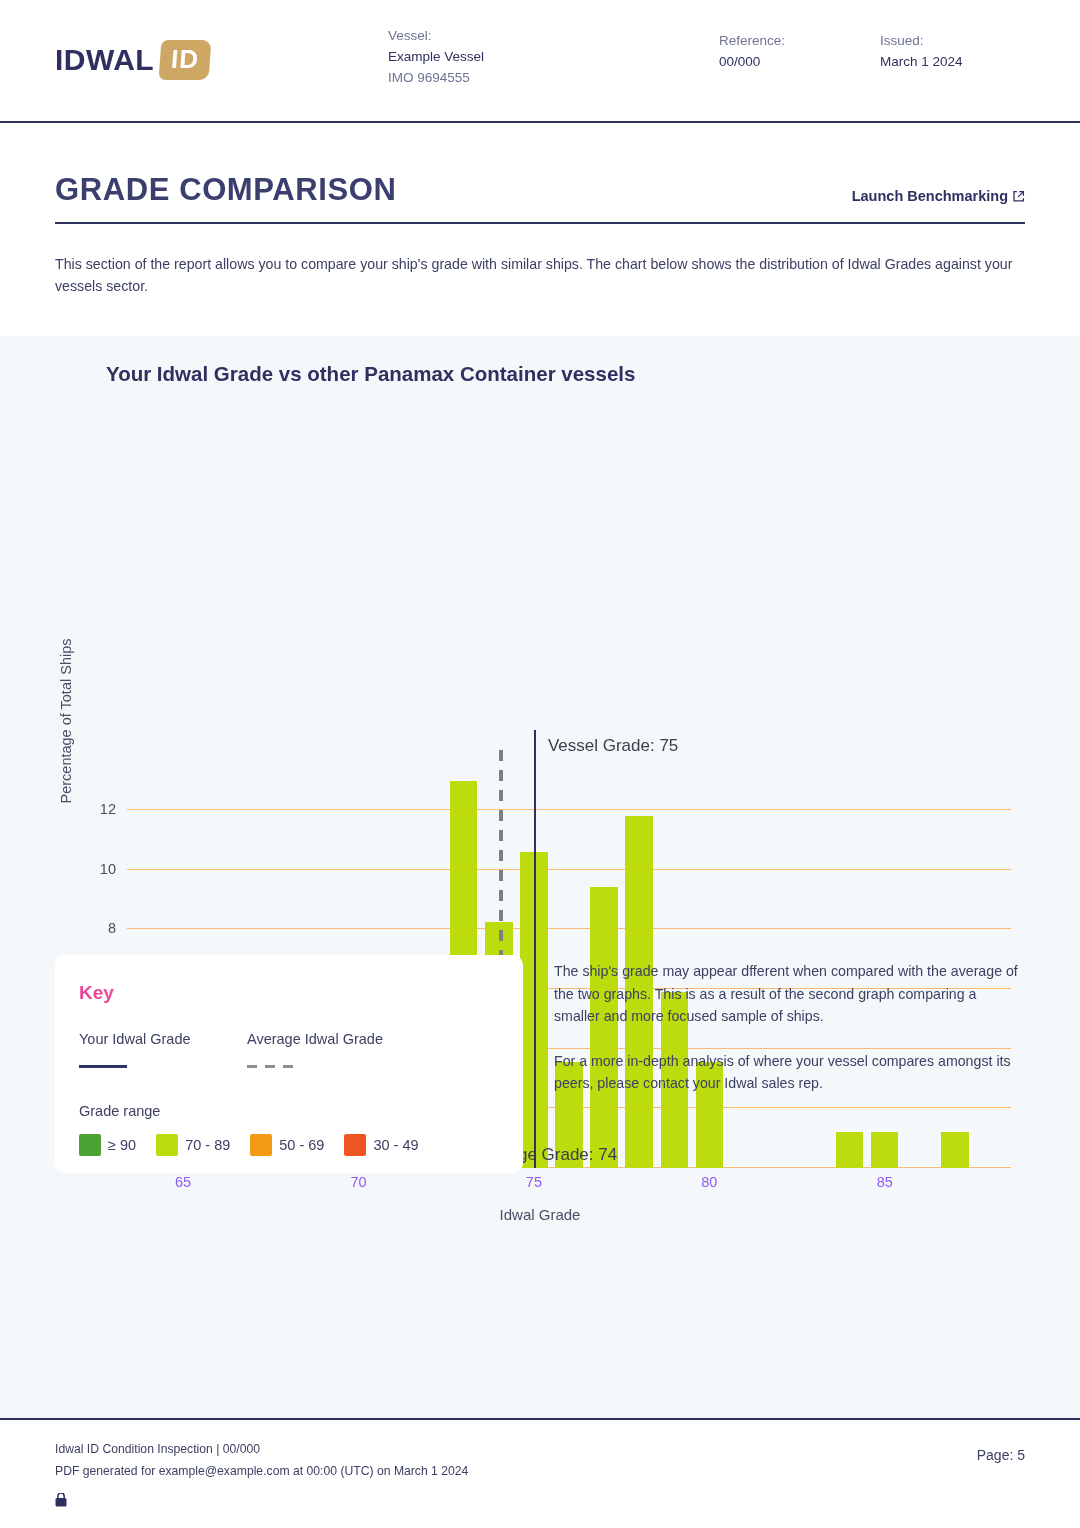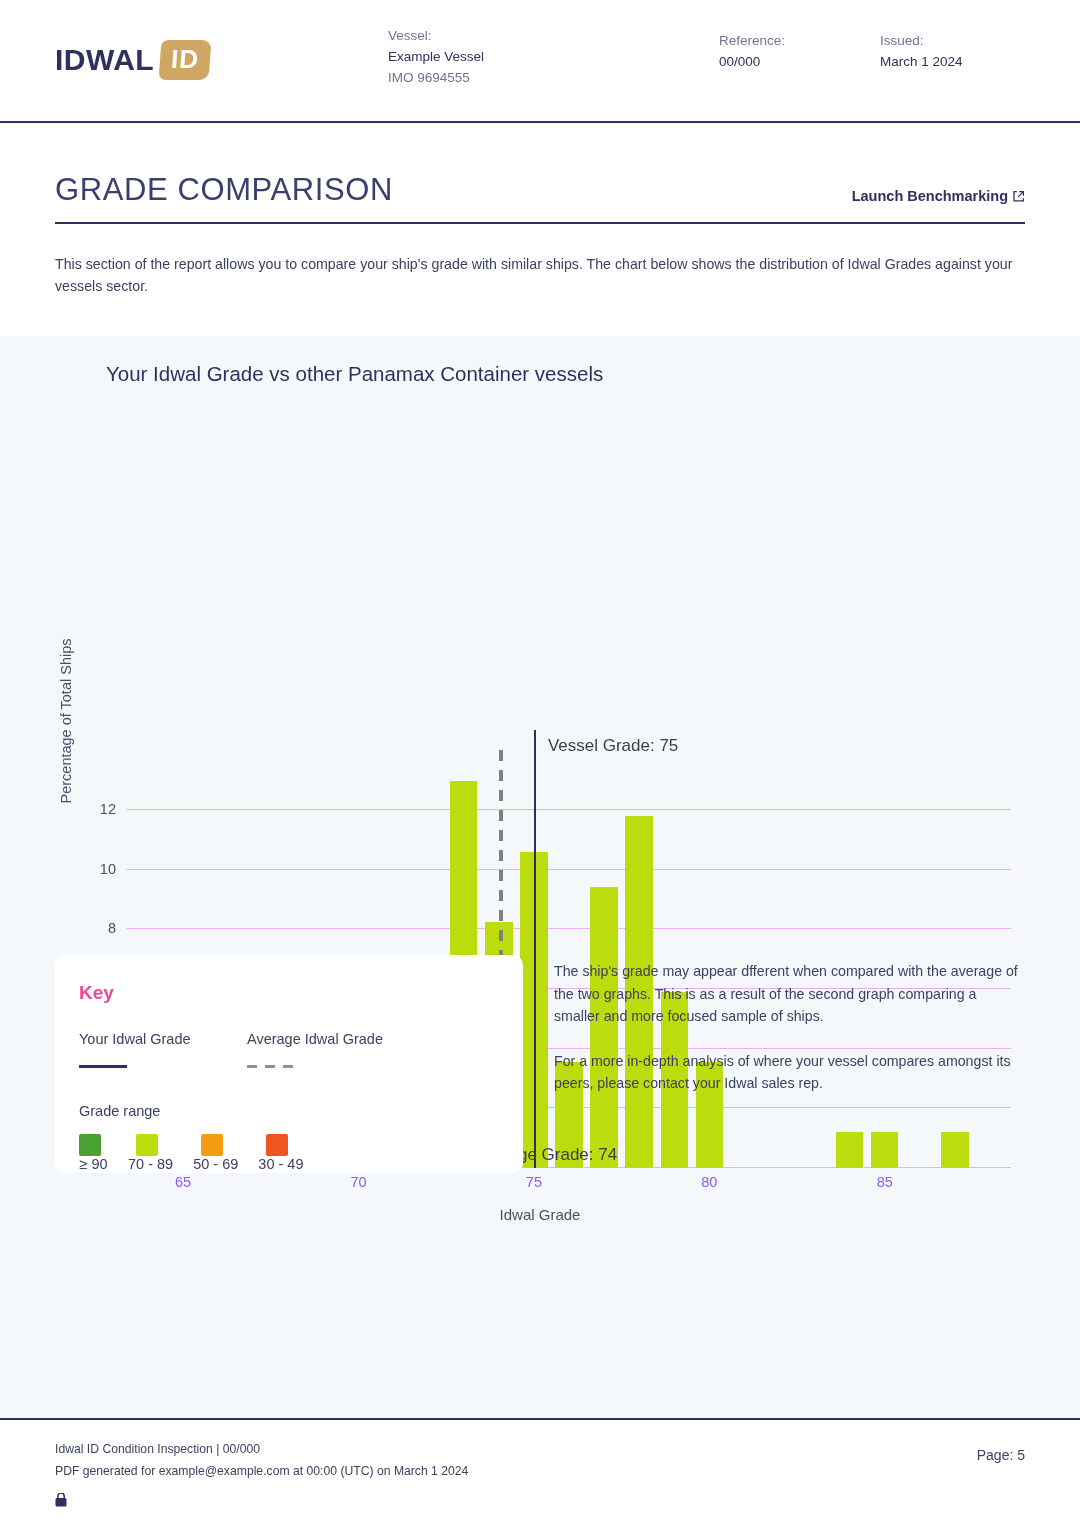--- a/index.html
+++ b/index.html
@@ -26,48 +26,48 @@
   .hdr-block { position: absolute; font-size: 13.5px; line-height: 21px; color: #3c4163; }
   .hdr-label { color: #6f7496; }
   .hdr-val { color: #2e3060; }
   .hdr-vessel { left: 388px; top: 25px; }
   .hdr-ref    { left: 719px; top: 30px; }
   .hdr-issued { left: 880px; top: 30px; }
   .hdr-rule { position: absolute; left: 0; top: 121px; width: 1080px; height: 2px; background: #2e3060; }
 
   
   .title-row { position: absolute; left: 55px; top: 172px; width: 970px; }
-  .page-title { font-size: 31px; font-weight: 400; letter-spacing: 0.6px; color: #3a3f6e; font-family: "Liberation Sans", sans-serif; }
+  .page-title { font-size: 31px; font-weight: 700; letter-spacing: 0.6px; color: #3a3f6e; font-family: "Liberation Sans", sans-serif; }
   .launch-link {
     position: absolute; right: 0; bottom: 4px;
     font-size: 14.5px; font-weight: bold; color: #2e3060;
     text-decoration: none; display: flex; align-items: center; gap: 4px;
   }
   .ext-icon { display: inline-block; width: 13px; height: 13px; position: relative; }
   .title-rule { position: absolute; left: 55px; top: 222px; width: 970px; height: 2px; background: #2e3060; }
 
   .intro { position: absolute; left: 55px; top: 253px; width: 990px;
            font-size: 14.2px; line-height: 22px; color: #3c4163; }
 
   
   .chart-panel { position: absolute; left: 0; top: 336px; width: 1080px; height: 1082px; background: #f5f8fa; }
-  .chart-title { position: absolute; left: 106px; top: 26px; font-size: 20.5px; font-weight: normal; color: #2e3060; }
+  .chart-title { position: absolute; left: 106px; top: 26px; font-size: 20.5px; font-weight: bold; color: #2e3060; }
 
   .ylabel {
     position: absolute; left: 58px; top: 495px; width: 220px;
     font-size: 14.5px; color: #4a4f63; text-align: center;
     transform: rotate(-90deg); transform-origin: left top;
   }
   .xlabel { position: absolute; left: 0; top: 870px; width: 1080px; text-align: center;
             font-size: 15px; color: #4a4f63; }
 
   .plot {
     position: absolute; left: 127px; top: 432px; width: 884px; height: 400px;
   }
-  .gridline { position: absolute; left: 0; width: 884px; height: 1px; background: #f0abfc; }
+  .gridline { position: absolute; left: 0; width: 884px; height: 1px; background: #fdba74; }
   .ytick { position: absolute; right: 100%; margin-right: 11px; font-size: 14.5px; color: #4a4f63;
            transform: translateY(-50%); white-space: nowrap; }
   .axis-base { position: absolute; left: 0; bottom: 0; width: 884px; height: 2px; background: #ffffff; }
 
   .bar { position: absolute; bottom: 0; }
   .xtick { position: absolute; top: 406px; font-size: 14.5px; color: #8b5cf6; transform: translateX(-50%); }
 
   .vline-avg { position: absolute; bottom: 0; width: 4px;
     background: repeating-linear-gradient(to bottom, #7c8085 0 11px, transparent 11px 20px); }
   .vline-vessel { position: absolute; bottom: 0; width: 2.5px; background: #2e3060; }
@@ -78,21 +78,21 @@
               background: #ffffff; border-radius: 10px; }
   .key-title { position: absolute; left: 24px; top: 27px; font-size: 19px; font-weight: bold; color: #ec4899; }
   .key-lbl { position: absolute; font-size: 14.5px; color: #3c4163; }
   .key-your { left: 24px; top: 76px; }
   .key-avg  { left: 192px; top: 76px; }
   .swatch-line { position: absolute; left: 24px; top: 110px; width: 48px; height: 3px; background: #2e3060; }
   .swatch-dash { position: absolute; left: 192px; top: 110px; width: 48px; height: 3px;
                  background: repeating-linear-gradient(to right, #8b8f99 0 10px, transparent 10px 18px); }
   .key-range-lbl { position: absolute; left: 24px; top: 148px; font-size: 14.5px; color: #3c4163; }
   .range-row { position: absolute; left: 24px; top: 179px; display: flex; align-items: center; gap: 0px; }
-  .range-item { display: flex; align-items: center; margin-right: 20px; flex-direction: column; }
+  .range-item { display: flex; align-items: center; margin-right: 20px; }
   .range-sw { width: 22px; height: 22px; border-radius: 2px; margin-right: 7px; }
   .range-txt { font-size: 14.5px; color: #3c4163; white-space: nowrap; }
 
   
   .notes { position: absolute; left: 554px; top: 960px; width: 470px;
            font-size: 14.2px; line-height: 22.5px; color: #3c4163; }
   .notes p + p { margin-top: 22px; }
 
   
   .footer-rule { position: absolute; left: 0; top: 1418px; width: 1080px; height: 1.5px; background: #2e3060; }

